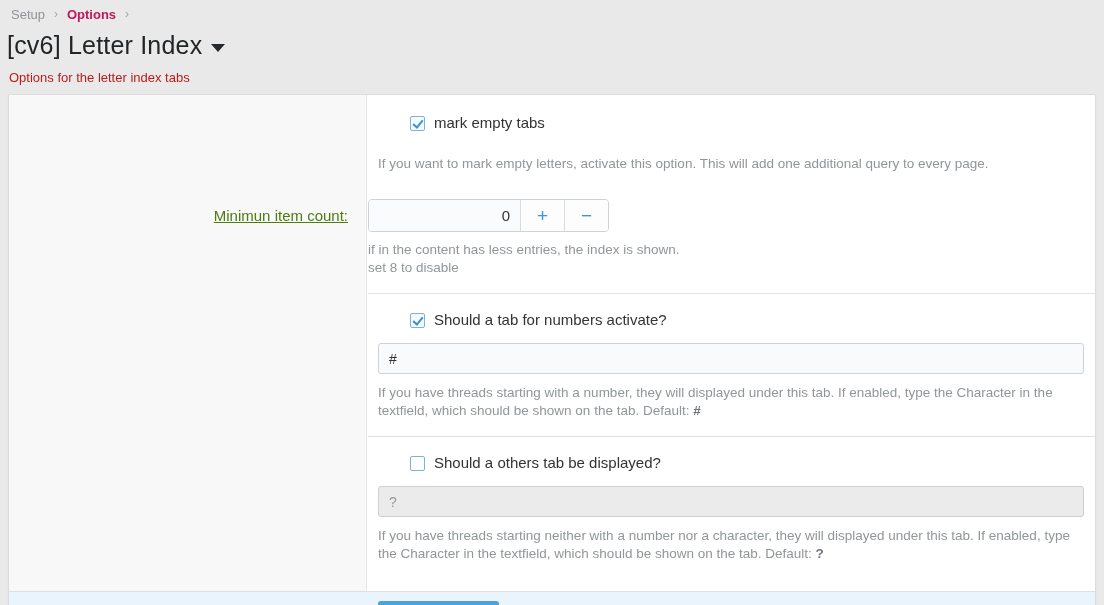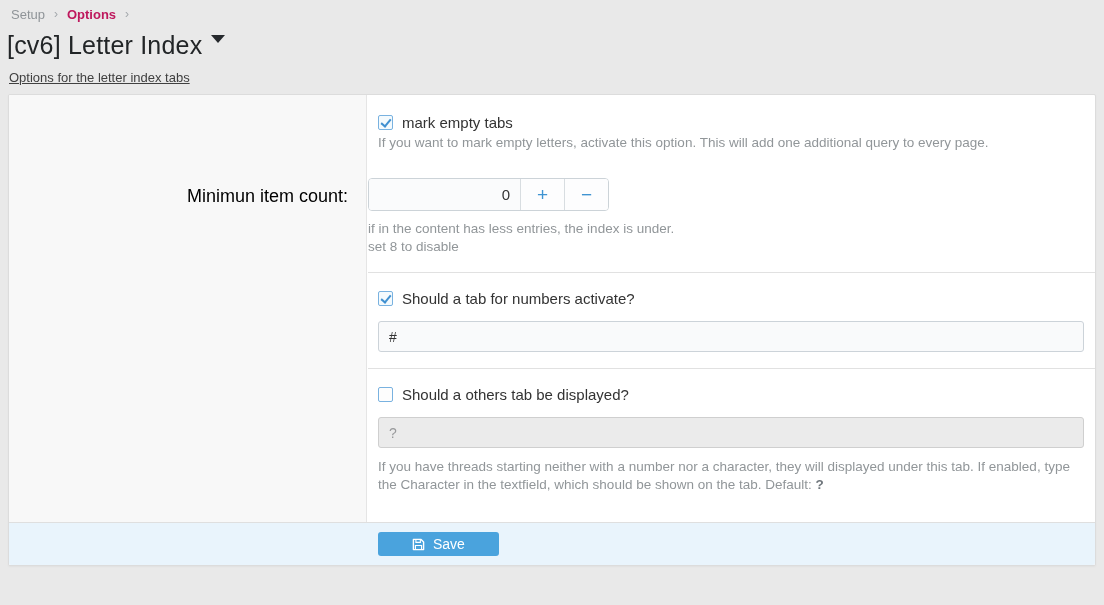--- a/index.html
+++ b/index.html
@@ -14,64 +14,64 @@
   .breadcrumb {
     padding:7px 10px 0 11px;
     font-size:13px; color:#8f9498;
     display:flex; align-items:flex-start; gap:9px;
   }
   .crumb { color:#8f9498; text-decoration:none; cursor:pointer; }
   .crumb.strong { color:#be185d; font-weight:bold; }
   .bc-sep { color:#a3a8ac; font-size:12px; }
   .title {
     margin:9px 0 10px 7px; font-size:25px; font-weight:400; color:#222527;
-    display:flex; cursor:pointer; letter-spacing:.2px;
+    display:flex; align-items:center; cursor:pointer; letter-spacing:.2px;
   }
   .caret {
     width:0; height:0; margin-left:9px; margin-top:4px;
     border-left:7px solid transparent; border-right:7px solid transparent;
     border-top:8px solid #26292d; display:inline-block;
   }
-  .subtitle { margin:7px 0 9px 9px; font-size:13px; color:#404040;text-decoration:underline; }
+  .subtitle { margin:7px 0 9px 9px; font-size:13px; color:#b91c1c; }
 
   
   .box {
     position:relative; margin:0 8px; background:#fff;
     border:1px solid #dcdcdc; border-radius:2px;
     box-shadow:0 1px 2px rgba(0,0,0,.04);
   }
   .left-bg {
     position:absolute; left:0; top:0; bottom:43px; width:358px;
     background:#f8f8f8; border-right:1px solid #e5e5e5; border-radius:2px 0 0 0;
   }
   .content { position:relative; }
   .indent { margin-left:359px; padding-left:10px; padding-right:11px; }
 
-  .cb-row { display:inline-flex; align-items:center; cursor:pointer; }
+  .cb-row { display:inline-flex; align-items:flex-end; cursor:pointer;margin-left:32px; }
   .checkbox {
     width:15px; height:15px; flex:0 0 15px;
     border:1px solid #79b2e0; border-radius:2px; background:#fdfdfd;
     display:inline-block; position:relative;
   }
   .checkbox.checked { background:#f4fafd; }
   .checkbox.checked::after {
     content:""; position:absolute; left:4px; top:1px; width:4px; height:8px;
     border:solid #4090d0; border-width:0 2px 2px 0; transform:rotate(40deg);
   }
   .cb-label { margin-left:9px; font-size:15px; color:#333; }
 
   .desc { margin:0; font-size:13.5px; color:#919699; line-height:18px; }
   .desc strong { color:#6e757b; }
-  .desc.after-cb { margin-top:0; }
+  .desc.after-cb { margin-top:20px; }
   .desc.after-input { margin-top:10px; max-width:692px; }
 
   .field-row { display:flex; margin-top:26px; }
   .dt {
     width:349px; padding-right:10px; padding-top:8px; text-align:right;
-    font-size:18px; color:#000000;
+    font-size:15px; color:#4d7c0f;text-decoration:underline;
   }
   .dd { flex:1; padding-left:10px; padding-right:11px; }
 
   .num-group {
     display:inline-flex; align-items:stretch; height:33px;
     border:1px solid #ccd3d8; border-radius:4px; overflow:hidden; background:#fff;
   }
   .num-field {
     width:151px; border:none; outline:none; background:#fafbfc;
     text-align:right; padding:0 10px; font-size:15px; color:#333;
@@ -148,33 +148,37 @@
       </div>
 
       <div class="field-row">
         <div class="dt">Minimun item count:</div>
         <div class="dd">
           <div class="num-group">
             <input class="num-field" type="text" value="0" style="">
             <button class="num-btn">+</button>
             <button class="num-btn">−</button>
           </div>
-          <p class="desc stepper-desc">if in the content has less entries, the index is under.</p>
+          <p class="desc stepper-desc">if in the content has less entries, the index is shown.</p>
           <p class="desc">set 8 to disable</p>
         </div>
       </div>
 
       <hr class="sep-line">
 
       <div class="indent pad-top-md">
         <label class="cb-row">
           <span class="checkbox checked"></span>
           <span class="cb-label">Should a tab for numbers activate?</span>
         </label>
         <input class="text-input" type="text" value="#" style="">
+        <p class="desc after-input">
+          <span>If you have threads starting with a number, they will displayed under this tab. If enabled, type the Character in the textfield, which should be shown on the tab. Default:</span>
+          <strong>#</strong>
+        </p>
       </div>
 
       <hr class="sep-line">
 
       <div class="indent pad-top-md pad-bottom">
         <label class="cb-row">
           <span class="checkbox"></span>
           <span class="cb-label">Should a others tab be displayed?</span>
         </label>
         <input class="text-input disabled-style" type="text" value="?" style="">

